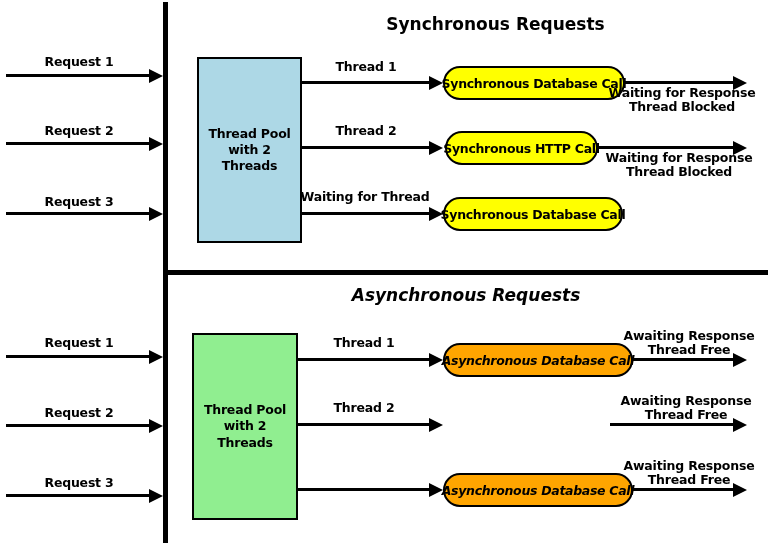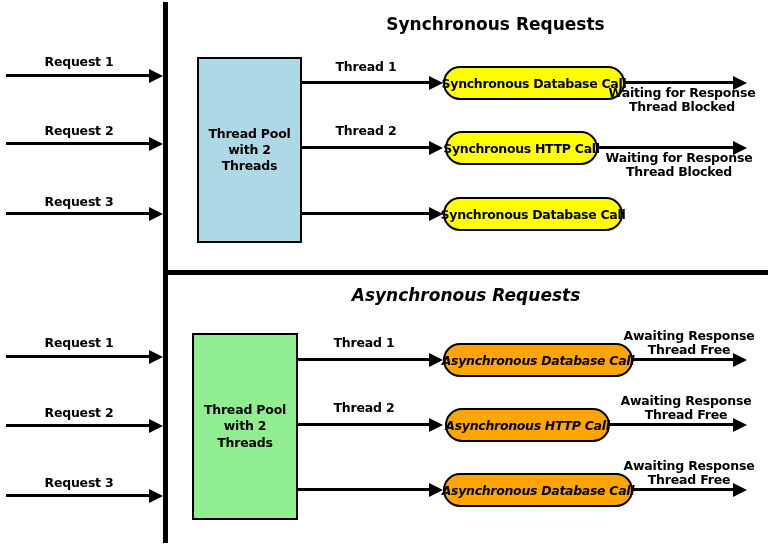--- a/index.html
+++ b/index.html
@@ -66,20 +66,21 @@
   <div class="hline" style="left:302px;top:146px;width:128px;"></div>
   <div class="arr-r" style="left:429px;top:141px;"></div>
   <div class="pill" style="left: 445px; top: 131px; width: 153px; background-color: rgb(255, 255, 0);">
     <span>Synchronous HTTP Call</span>
   </div>
   <div class="hline" style="left:598px;top:146px;width:135px;"></div>
   <div class="arr-r" style="left:733px;top:141px;"></div>
   <div class="lbl" style="left:605px;top:151px;width:148px;">Waiting for Response</div>
   <div class="lbl" style="left:605px;top:165px;width:148px;">Thread Blocked</div>
 
+  <div class="lbl" style="left:300px;top:190px;width:130px;">Waiting for Thread</div>
   <div class="hline" style="left:302px;top:212px;width:128px;"></div>
   <div class="arr-r" style="left:429px;top:207px;"></div>
   <div class="pill" style="left: 443px; top: 197px; width: 180px; background-color: rgb(255, 255, 0);">
     <span>Synchronous Database Call</span>
   </div>
 
   <div class="title italic" style="left:164px;top:285px;width:604px;">Asynchronous Requests</div>
 
   <div class="lbl" style="left:6px;top:336px;width:146px;">Request 1</div>
   <div class="hline" style="left:6px;top:355px;width:144px;"></div>
@@ -105,23 +106,20 @@
     <span>Asynchronous Database Call</span>
   </div>
   <div class="hline" style="left:633px;top:358px;width:100px;"></div>
   <div class="arr-r" style="left:733px;top:353px;"></div>
   <div class="lbl" style="left:615px;top:329px;width:148px;">Awaiting Response</div>
   <div class="lbl" style="left:615px;top:343px;width:148px;">Thread Free</div>
 
   <div class="lbl" style="left:298px;top:401px;width:132px;">Thread 2</div>
   <div class="hline" style="left:298px;top:423px;width:132px;"></div>
   <div class="arr-r" style="left:429px;top:418px;"></div>
-  <div class="pill italic" style="left: 445px; top: 408px; width: 165px; background-color: rgb(255, 165, 0);">
-    <span>Asynchronous HTTP Call</span>
-  </div>
   <div class="hline" style="left:610px;top:423px;width:123px;"></div>
   <div class="arr-r" style="left:733px;top:418px;"></div>
   <div class="lbl" style="left:612px;top:394px;width:148px;">Awaiting Response</div>
   <div class="lbl" style="left:612px;top:408px;width:148px;">Thread Free</div>
 
   <div class="hline" style="left:298px;top:488px;width:132px;"></div>
   <div class="arr-r" style="left:429px;top:483px;"></div>
   <div class="pill italic" style="left: 443px; top: 473px; width: 190px; background-color: rgb(255, 165, 0);">
     <span>Asynchronous Database Call</span>
   </div>

